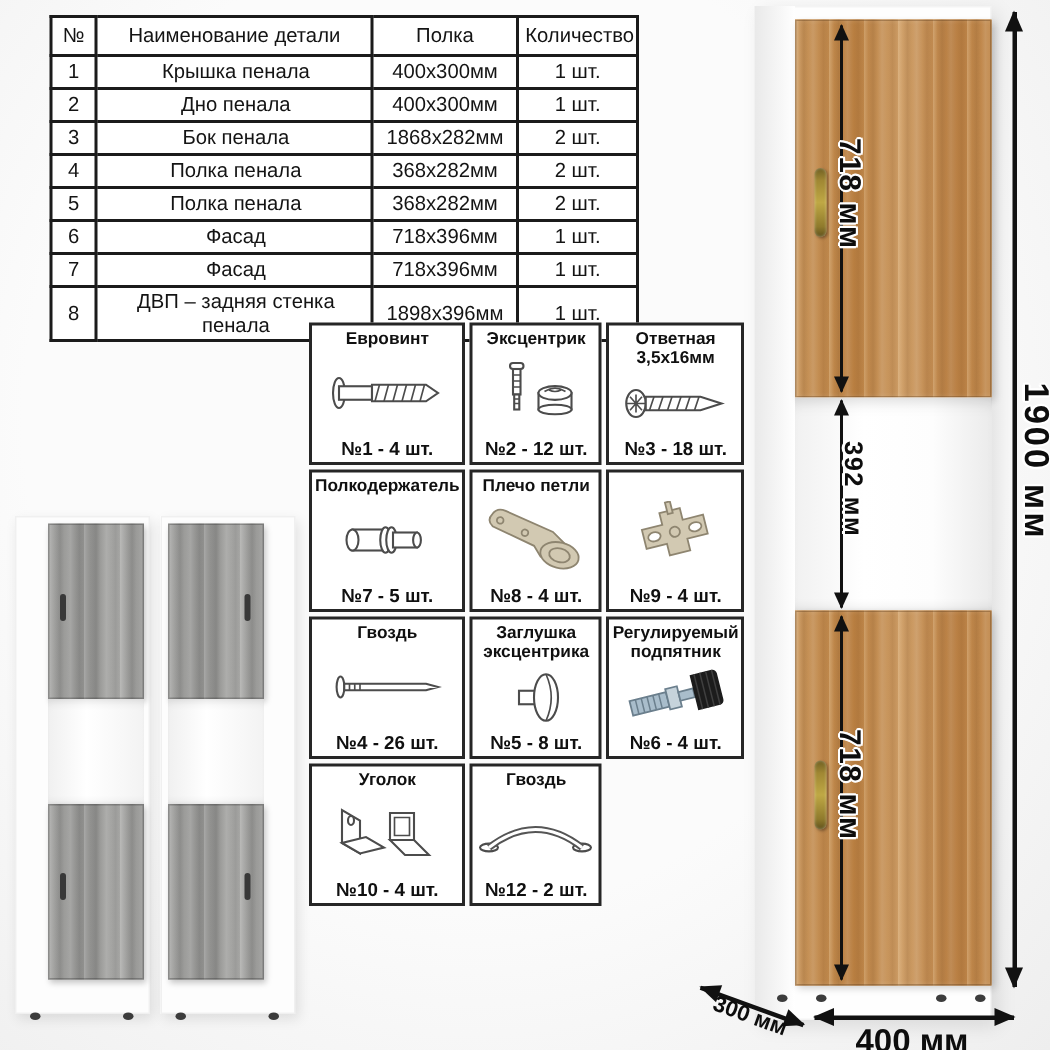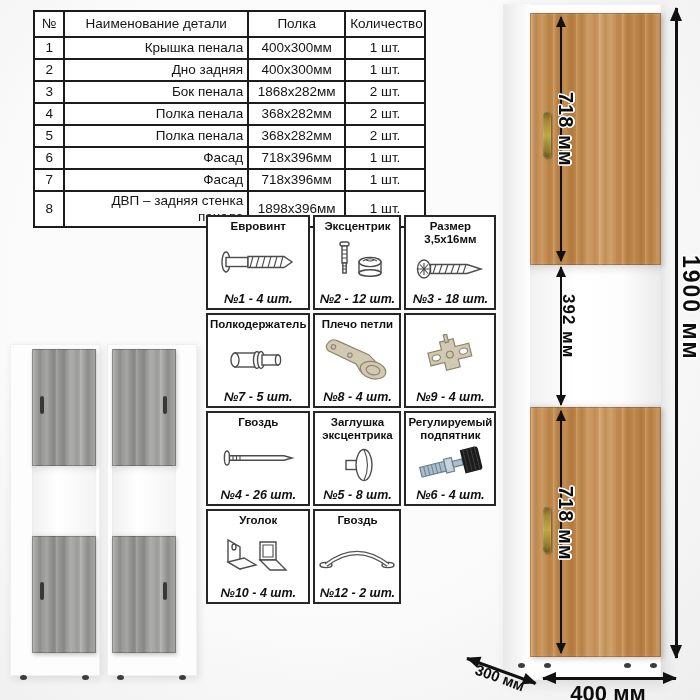--- a/index.html
+++ b/index.html
@@ -13,30 +13,30 @@
   .parts-table { position:absolute; left:33px; top:10px; width:393px; border-collapse:collapse;
     font-size:13.5px; color:#141414; table-layout:fixed; background:#fff; }
   .parts-table th, .parts-table td { border:2px solid #1b1b1b; padding:1px 4px; font-weight:normal; line-height:1.2; vertical-align:middle; }
   .parts-table th { height:22px; text-align:center; }
   .parts-table td { height:18px; }
   .col-num  { width:30px; }
   .col-name { width:182px; }
   .col-size { width:96px; }
   .col-qty  { width:79px; }
   td.c, th.c { text-align:center; }
-  td.l { text-align:right; padding-left:6px; }
+  td.l { text-align:center; padding-left:6px; }
 
   
   .hw-grid { position:absolute; left:206px; top:215px; width:274px;
     display:grid; grid-template-columns:repeat(3,1fr); grid-auto-rows:95px; gap:3px; }
   .hw-cell { border:2px solid #262626; background:#fff; box-sizing:border-box;
     display:flex; flex-direction:column; align-items:center; padding:3px 2px 2px; }
   .hw-title { font-weight:bold; font-size:11.5px; line-height:1.1; text-align:center; color:#101010; }
   .hw-icon  { flex:1; width:100%; display:flex; align-items:center; justify-content:center; overflow:hidden; }
-  .hw-count { font-weight:bold; font-size:12.5px; color:#101010; white-space:nowrap;font-style:italic; }
+  .hw-count { font-weight:bold; font-size:12.5px; color:#101010; white-space:nowrap; }
   .hw-icon svg { display:block; }
   .ln { fill:#ffffff; stroke:#4c4c4c; stroke-width:1.4; }
   .s  { fill:none; stroke:#4c4c4c; stroke-width:1.1; }
   .mt { fill:#d2c9b2; stroke:#8e8570; stroke-width:1.2; }
 
   
   .wood {
     background-color:#c18a4e;
     background-image:
       repeating-linear-gradient(90deg,
@@ -149,21 +149,21 @@
       <th class="c">Количество</th>
     </tr>
     <tr>
       <td class="c">1</td>
       <td class="l">Крышка пенала</td>
       <td class="c">400х300мм</td>
       <td class="c">1 шт.</td>
     </tr>
     <tr>
       <td class="c">2</td>
-      <td class="l">Дно задняя</td>
+      <td class="l">Дно пенала</td>
       <td class="c">400х300мм</td>
       <td class="c">1 шт.</td>
     </tr>
     <tr>
       <td class="c">3</td>
       <td class="l">Бок пенала</td>
       <td class="c">1868х282мм</td>
       <td class="c">2 шт.</td>
     </tr>
     <tr>
@@ -226,21 +226,21 @@
           <rect class="ln" x="42" y="22" width="22" height="11"></rect>
           <ellipse class="ln" cx="53" cy="33" rx="11" ry="3.2"></ellipse>
           <ellipse class="ln" cx="53" cy="22" rx="11" ry="4.6"></ellipse>
           <path class="s" d="M46 21 q7 -4.5 14 0 M49 20 q4 2 8 0"></path>
         </svg>
       </div>
       <div class="hw-count">№2 - 12 шт.</div>
     </div>
 
     <div class="hw-cell">
-      <div class="hw-title">Размер 3,5х16мм</div>
+      <div class="hw-title">Ответная 3,5х16мм</div>
       <div class="hw-icon">
         <svg width="74" height="28" viewBox="0 0 74 28">
           <ellipse class="ln" cx="11" cy="14" rx="6.5" ry="9"></ellipse>
           <path class="s" d="M11 8 v12 M5 14 h12 M7 9.5 l8 9 M15 9.5 l-8 9"></path>
           <path class="ln" d="M17.5 9.5 H54 L68 14 L54 18.5 H17.5 Z"></path>
           <path class="s" d="M23 9.5 l-3 9 M29 9.5 l-3 9 M35 9.5 l-3 9 M41 9.5 l-3 9 M47 9.5 l-3 9 M53 9.5 l-3 9"></path>
         </svg>
       </div>
       <div class="hw-count">№3 - 18 шт.</div>
     </div>

